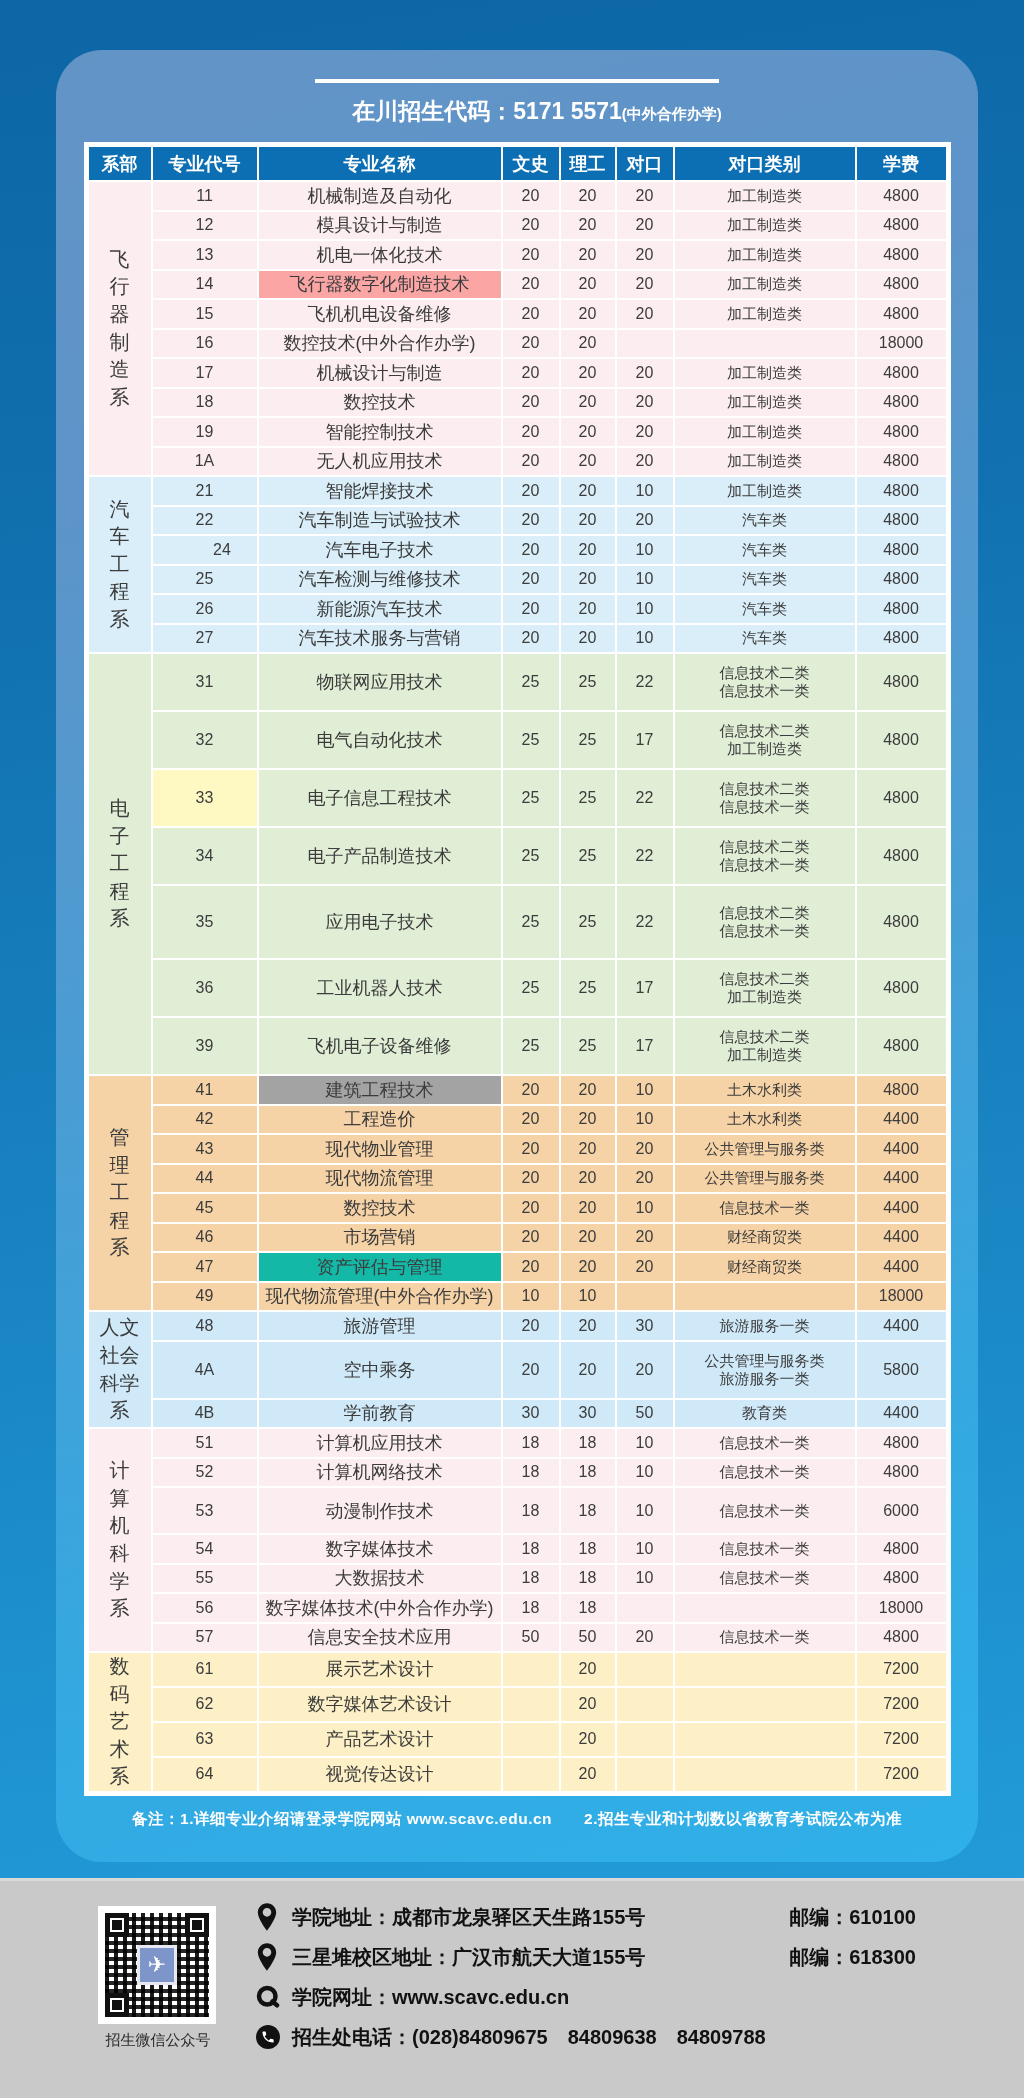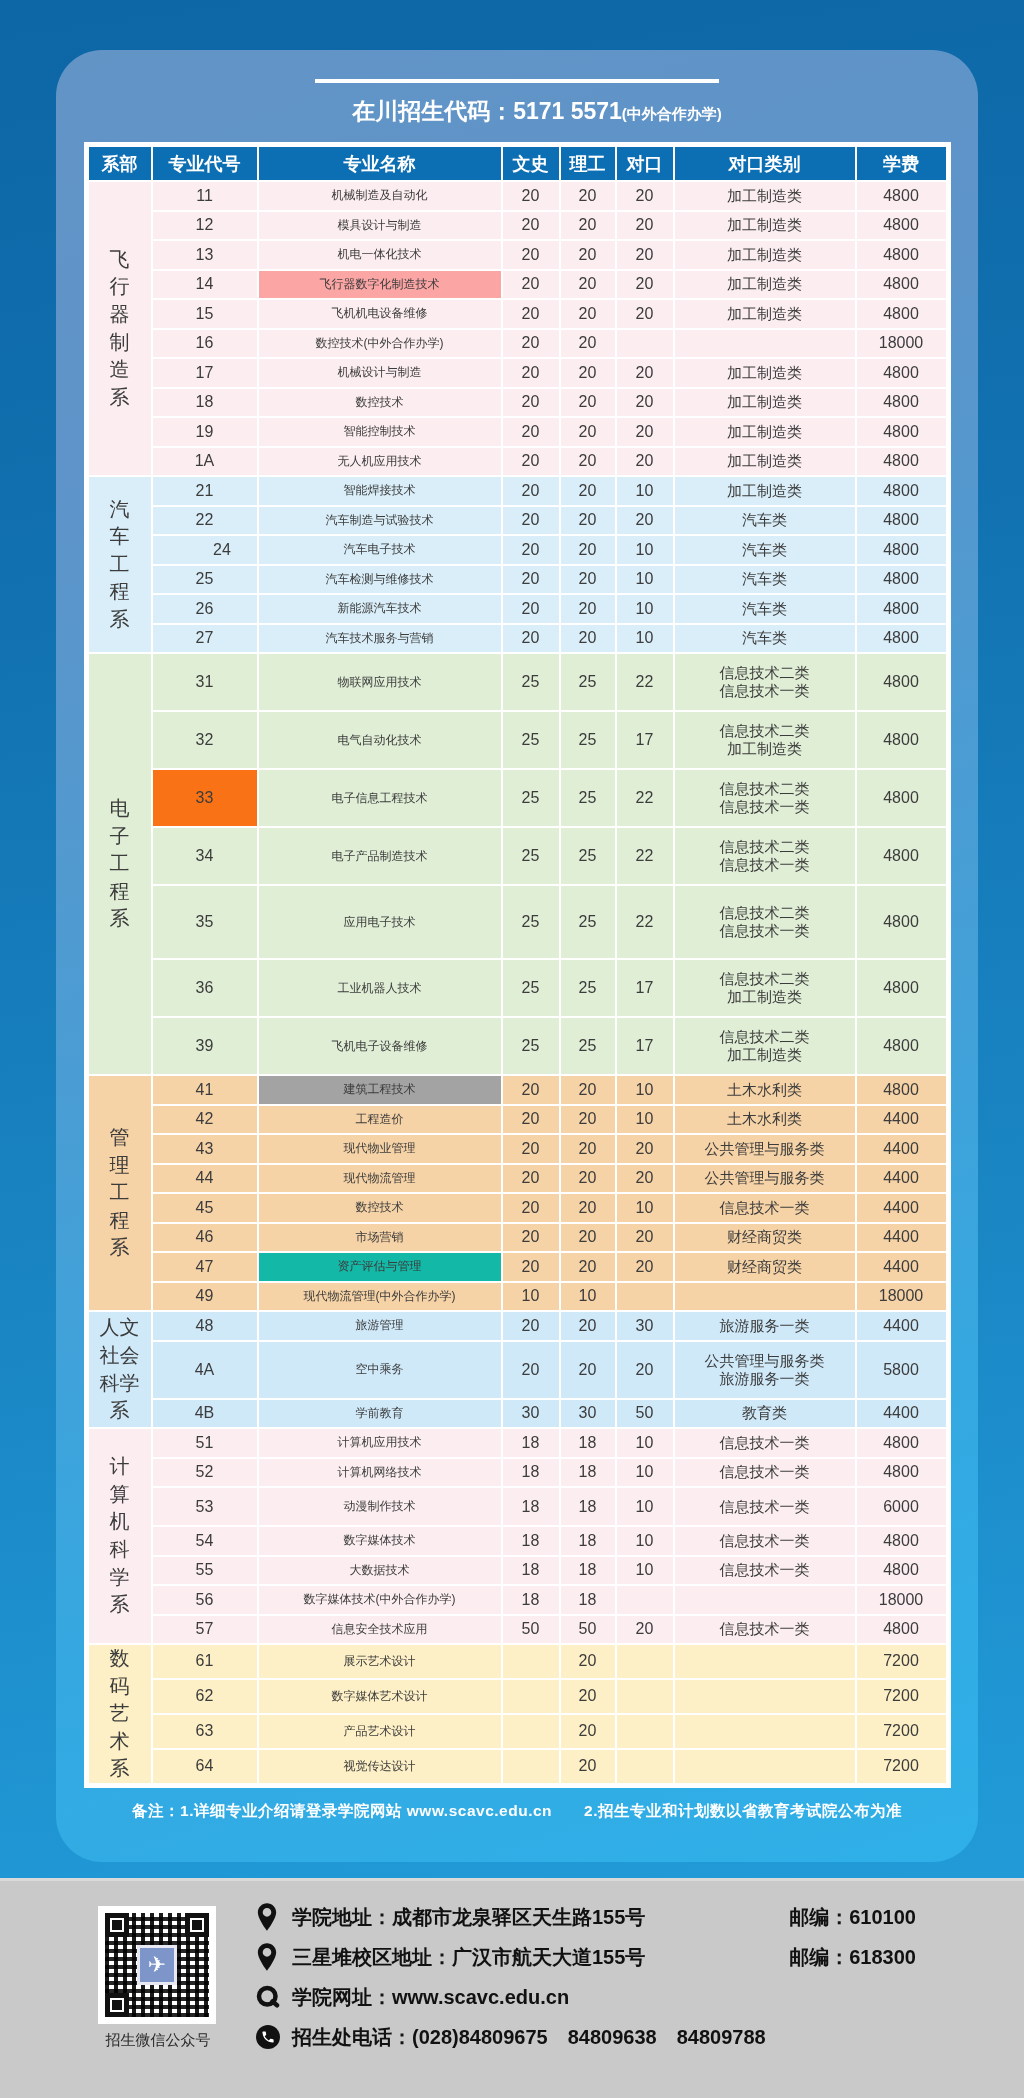--- a/index.html
+++ b/index.html
@@ -27,21 +27,21 @@
   }
   #plan-table th{
     background:#0d6fb3;color:#ffffff;font-size:18px;font-weight:700;
     height:33px;text-align:center;padding:0;overflow:hidden;white-space:nowrap;
   }
   #plan-table td{
     color:#3c3c3c;text-align:center;vertical-align:middle;
     padding:0 2px;overflow:hidden;
   }
   td.code,td.num,td.fee{font-size:16px;}
-  td.name{font-size:12px;white-space:nowrap;}
+  td.name{font-size:18px;white-space:nowrap;}
   td.cat{font-size:15px;line-height:1.18;}
   td.dept{font-size:20px;line-height:1.38;color:#3a3a3a;}
 
   .note{
     margin-top:13px;text-align:center;color:#ffffff;
     font-size:15.5px;font-weight:700;letter-spacing:.5px;
   }
 
   .footer{
     position:absolute;left:0;top:1878px;width:1024px;height:220px;
@@ -264,21 +264,21 @@
         <tr style="height: 56px;">
           <td class="code" style="background: rgb(224, 238, 214);">32</td>
           <td class="name" style="background: rgb(224, 238, 214);">电气自动化技术</td>
           <td class="num" style="background: rgb(224, 238, 214);">25</td>
           <td class="num" style="background: rgb(224, 238, 214);">25</td>
           <td class="num" style="background: rgb(224, 238, 214);">17</td>
           <td class="cat" style="background: rgb(224, 238, 214);">信息技术二类<br>加工制造类</td>
           <td class="fee" style="background: rgb(224, 238, 214);">4800</td>
         </tr>
         <tr style="height: 56px;">
-          <td class="code" style="background: #f97316; text-align: center;">33</td>
+          <td class="code" style="background: #fef9c3; text-align: center;">33</td>
           <td class="name" style="background: rgb(224, 238, 214);">电子信息工程技术</td>
           <td class="num" style="background: rgb(224, 238, 214);">25</td>
           <td class="num" style="background: rgb(224, 238, 214);">25</td>
           <td class="num" style="background: rgb(224, 238, 214);">22</td>
           <td class="cat" style="background: rgb(224, 238, 214);">信息技术二类<br>信息技术一类</td>
           <td class="fee" style="background: rgb(224, 238, 214);">4800</td>
         </tr>
         <tr style="height: 56px;">
           <td class="code" style="background: rgb(224, 238, 214);">34</td>
           <td class="name" style="background: rgb(224, 238, 214);">电子产品制造技术</td>
@@ -428,21 +428,21 @@
         </tr>
         <tr style="height: 27.5px;">
           <td class="code" style="background: rgb(252, 238, 240);">52</td>
           <td class="name" style="background: rgb(252, 238, 240);">计算机网络技术</td>
           <td class="num" style="background: rgb(252, 238, 240);">18</td>
           <td class="num" style="background: rgb(252, 238, 240);">18</td>
           <td class="num" style="background: rgb(252, 238, 240);">10</td>
           <td class="cat" style="background: rgb(252, 238, 240);">信息技术一类</td>
           <td class="fee" style="background: rgb(252, 238, 240);">4800</td>
         </tr>
-        <tr style="height: 37px;">
+        <tr style="height: 45px;">
           <td class="code" style="background: rgb(252, 238, 240);">53</td>
           <td class="name" style="background: rgb(252, 238, 240);">动漫制作技术</td>
           <td class="num" style="background: rgb(252, 238, 240);">18</td>
           <td class="num" style="background: rgb(252, 238, 240);">18</td>
           <td class="num" style="background: rgb(252, 238, 240);">10</td>
           <td class="cat" style="background: rgb(252, 238, 240);">信息技术一类</td>
           <td class="fee" style="background: rgb(252, 238, 240);">6000</td>
         </tr>
         <tr style="height: 27.5px;">
           <td class="code" style="background: rgb(252, 238, 240);">54</td>

